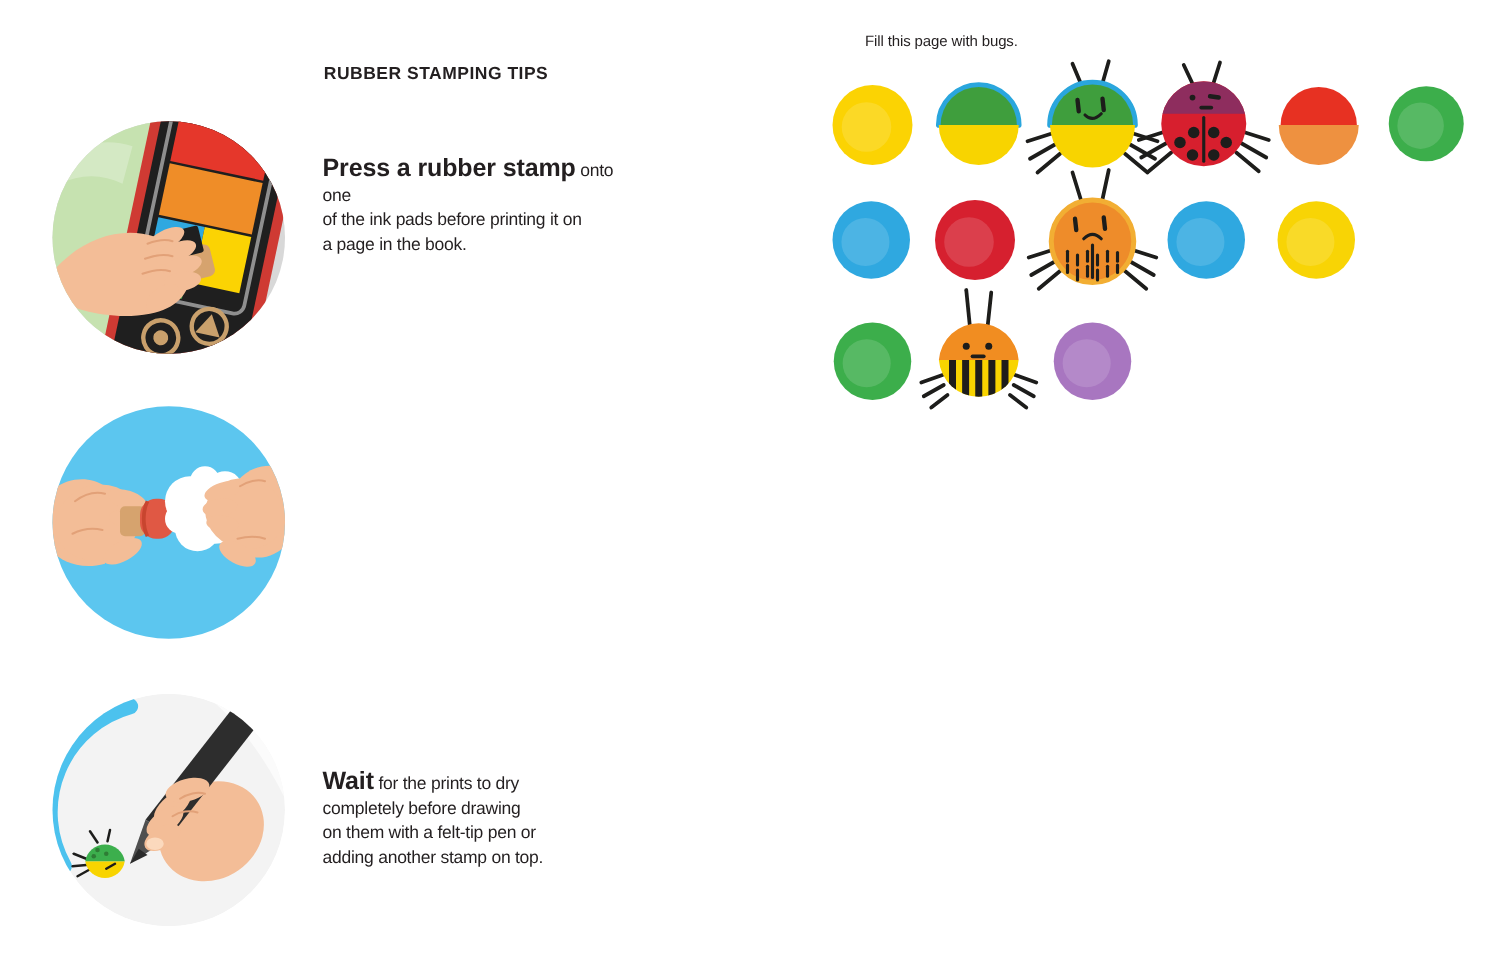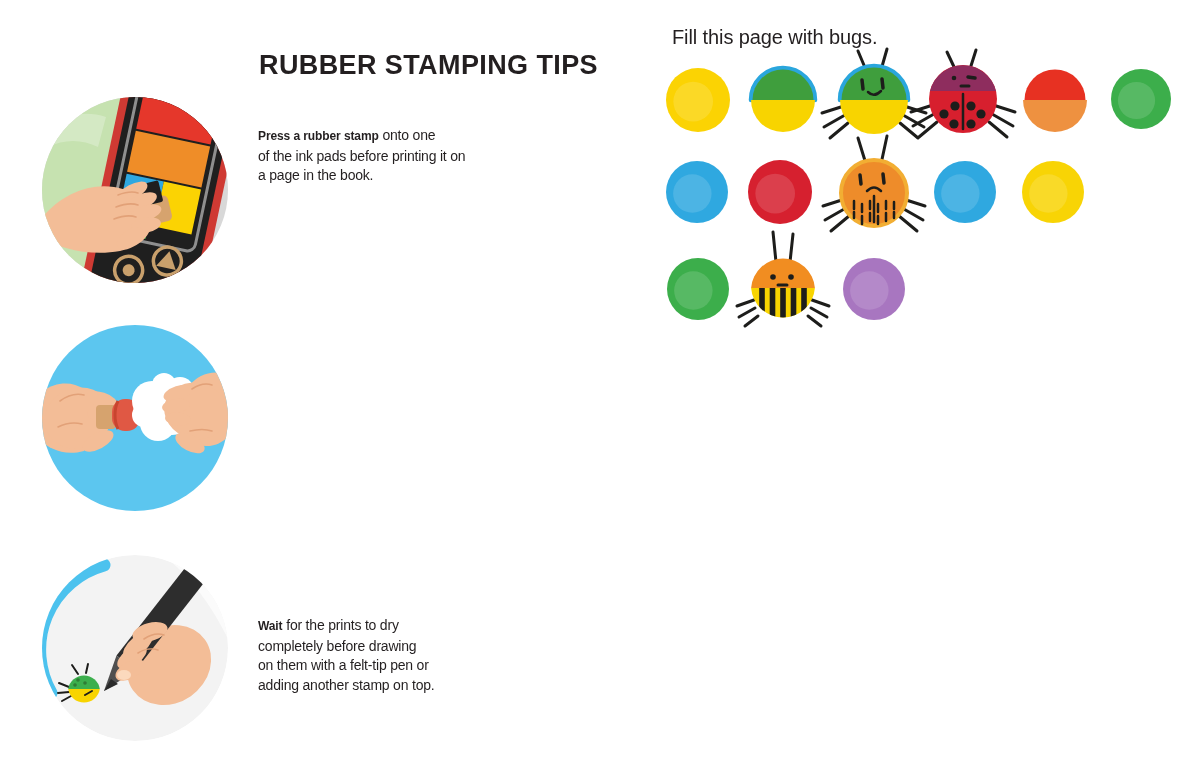--- a/index.html
+++ b/index.html
@@ -1,29 +1,29 @@
 <!DOCTYPE html>
 <html><head>
 <meta charset="utf-8">
 <style>
   html,body{margin:0;padding:0;background:#ffffff;}
   .page{position:relative;width:1200px;height:773px;background:#ffffff;overflow:hidden;
         font-family:"Liberation Sans", sans-serif;color:#231f20;}
-  .title{position:absolute;left:259px;top:50px;margin:0;font-size:27px;font-weight:bold;
+  .title{position:absolute;left:259px;top:50px;margin:0;font-size:14px;font-weight:bold;
          letter-spacing:.4px;color:#231f20;}
   .tip{position:absolute;left:258px;width:252px;font-size:14px;line-height:19.5px;
        letter-spacing:-0.2px;}
   .tip p{margin:0;white-space:pre-line;}
   .tip p + p{margin-top:11px;}
   .tip p:empty{display:none;}
-  .tip b.lead{font-size:12px;letter-spacing:-0.1px;}
+  .tip b.lead{font-size:20px;letter-spacing:-0.1px;}
   .tip1{top:126px;}
   .tip2{top:347px;}
   .tip3{top:616px;}
-  .prompt{position:absolute;left:672px;top:26px;font-size:20px;letter-spacing:-0.1px;}
+  .prompt{position:absolute;left:692px;top:26px;font-size:12px;letter-spacing:-0.1px;}
   .illus{position:absolute;left:40px;width:190px;height:190px;}
   .illus1{top:95px;}
   .illus2{top:323px;}
   .illus3{top:553px;}
   .stamps{position:absolute;left:0;top:0;width:1200px;height:773px;pointer-events:none;}
   .stamp{position:absolute;width:150px;height:150px;}
 </style>
 </head>
 <body>
 

